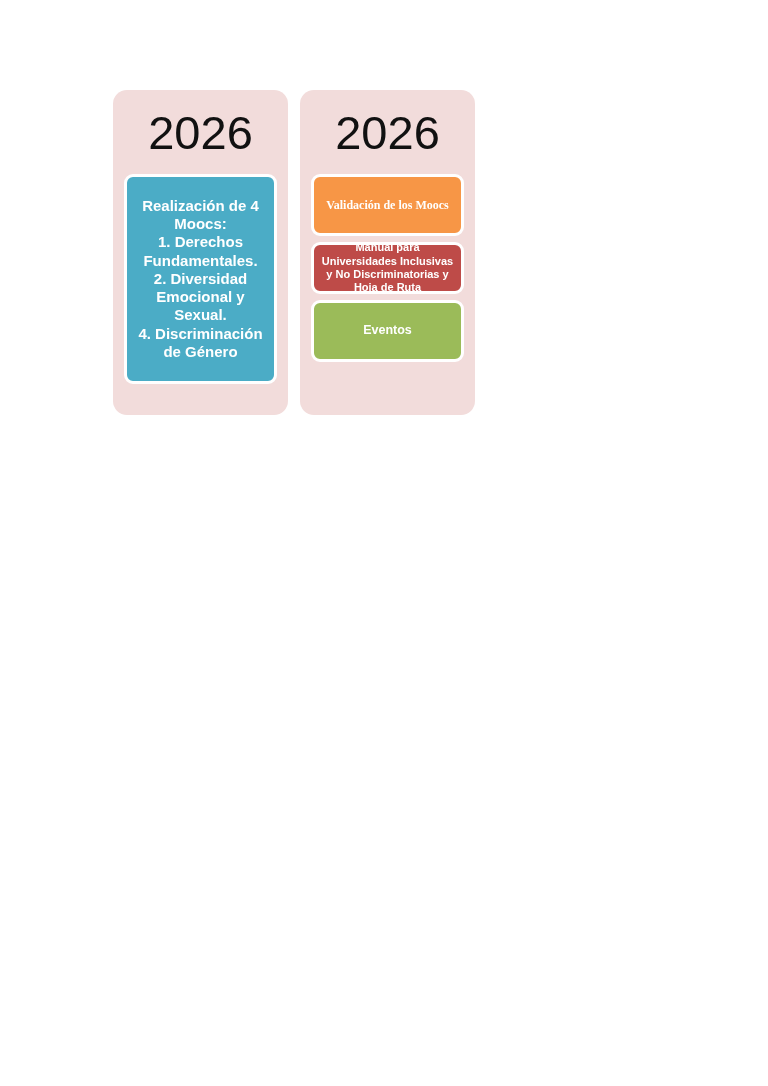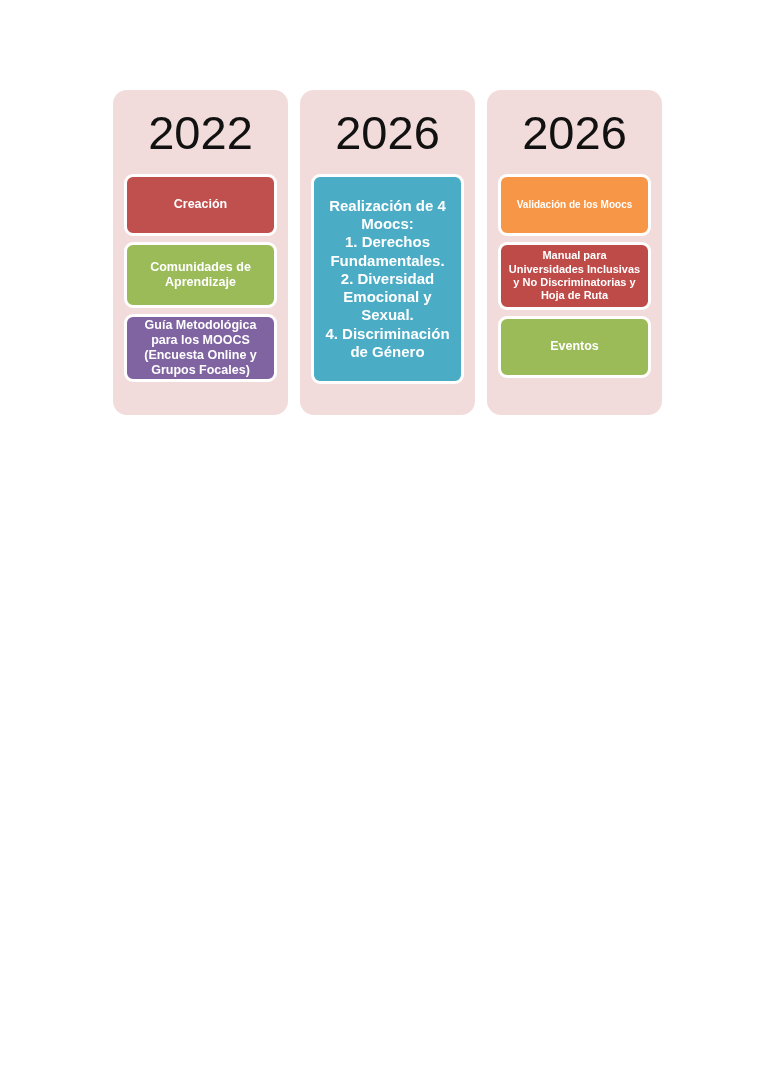--- a/index.html
+++ b/index.html
@@ -79,45 +79,31 @@
   .item-box p + p {
   }
 
   
   .box-creacion     { height: 62px; font-size: 12.5px; }
   .box-comunidades  { height: 66px; font-size: 12.5px; }
   .box-guia         { height: 68px; font-size: 12.5px; }
 
   .box-moocs        { min-height: 210px; font-size: 15px; padding: 10px 6px; }
 
-  .box-validacion   { height: 62px; font-size: 10px; }
-  .box-manual       { height: 68px; font-size: 11px; align-items: flex-end; }
+  .box-validacion   { height: 62px; font-size: 12px; font-family: Liberation Serif, serif; }
+  .box-manual       { height: 52px; font-size: 11px; align-items: flex-end; }
   .box-eventos      { height: 62px; font-size: 12.5px; }
 
   .panel-2023 .boxes { gap: 0; }
 </style>
 </head>
 <body>
 
 <div id="timeline">
 
-  <div class="year-panel panel-2022">
-    <div class="year-heading">2022</div>
-    <div class="boxes">
-      <div class="item-box box-creacion" style="background-color: rgb(192, 80, 77);">
-        <p>Creación</p>
-      </div>
-      <div class="item-box box-comunidades" style="background-color: rgb(155, 187, 89);">
-        <p>Comunidades de Aprendizaje</p>
-      </div>
-      <div class="item-box box-guia" style="background-color: rgb(128, 100, 162);">
-        <p>Guía Metodológica para los MOOCS (Encuesta Online y Grupos Focales)</p>
-      </div>
-    </div>
-  </div>
 
   <div class="year-panel panel-2023">
     <div class="year-heading">2026</div>
     <div class="boxes">
       <div class="item-box box-moocs" style="background-color: rgb(75, 172, 198);">
         <p>Realización de 4 Moocs:</p>
         <p>1. Derechos Fundamentales.</p>
         <p>2. Diversidad Emocional y Sexual.</p>
         <p>4. Discriminación de Género</p>
       </div>

